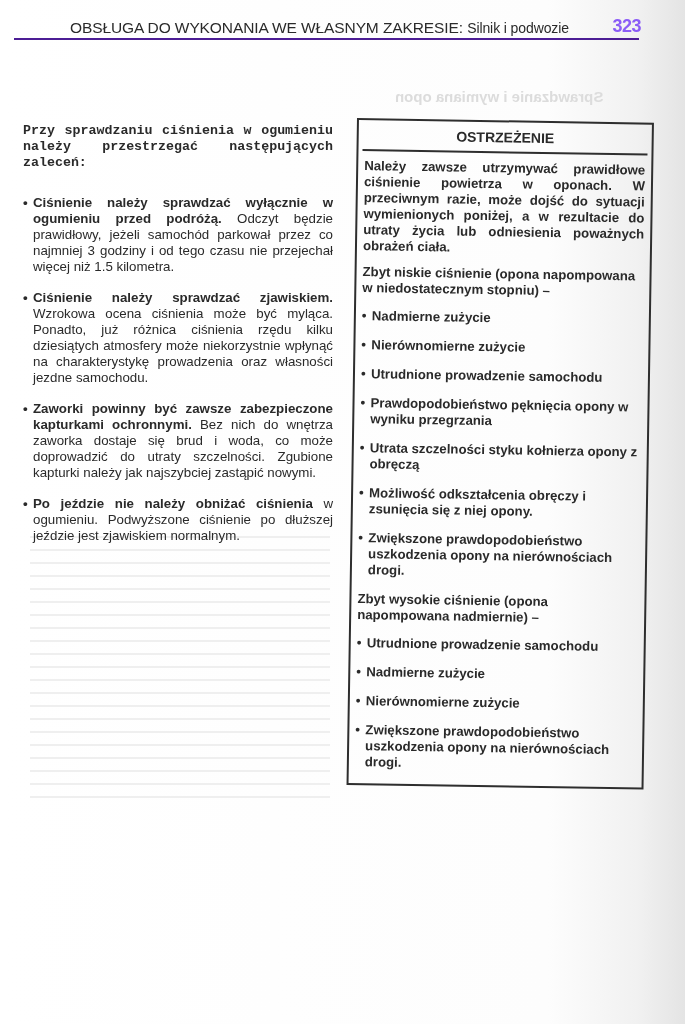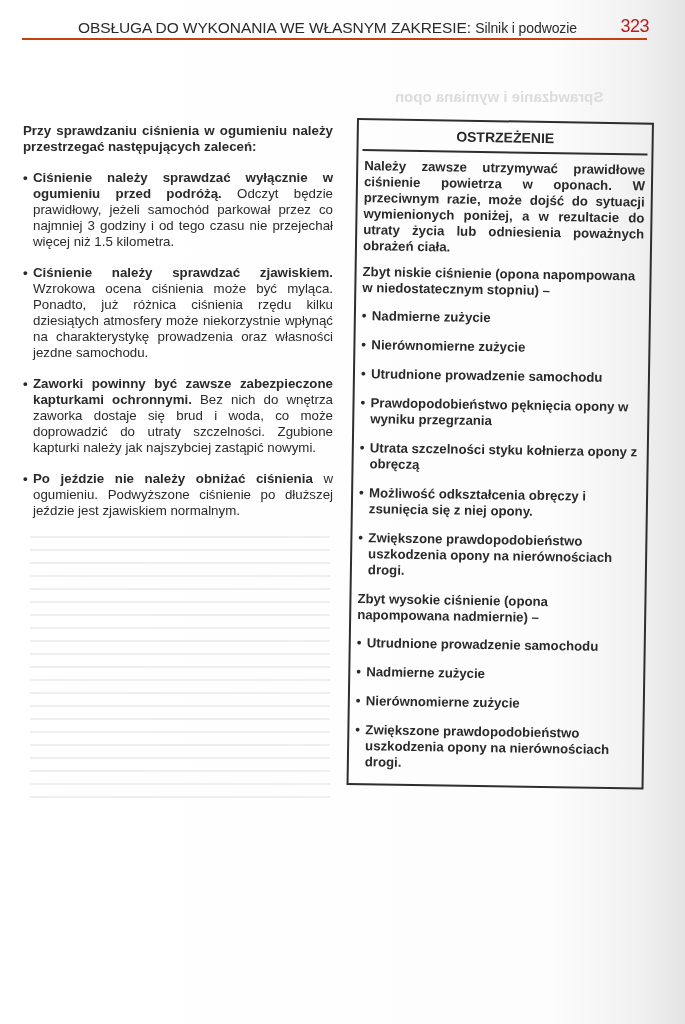--- a/index.html
+++ b/index.html
@@ -2,42 +2,42 @@
 <html><head>
 <meta charset="utf-8">
 <style>
   html, body { margin:0; padding:0; }
   body {
     width:685px; height:1024px; overflow:hidden; position:relative;
     background: linear-gradient(to right, #ffffff 0%, #fdfdfd 80%, #f1f1f1 93%, #e4e4e4 100%);
     font-family: "Liberation Sans", sans-serif; color:#2a2a2a;
   }
   .header {
-    position:absolute; left:22px; top:14px; width:625px; height:24px;
-    border-bottom:2px solid #c2410c;
+    position:absolute; left:14px; top:14px; width:625px; height:24px;
+    border-bottom:2px solid #4c1d95;
   }
   .header-title {
     position:absolute; left:56px; top:5px; font-size:15.5px; letter-spacing:-0.1px; color:#2a2a2a;
     white-space:nowrap;
   }
   .header-title .sub { font-size:14px; }
   .page-num {
-    position:absolute; right:-2px; top:2px; font-size:18px; color:#b91c1c; font-weight:normal; letter-spacing:-0.5px;
+    position:absolute; right:-2px; top:2px; font-size:18px; color:#8b5cf6; font-weight:bold; letter-spacing:-0.5px;
   }
   .ghost {
     position:absolute; color:#dcdcdc; font-weight:bold; font-size:15px; transform:scaleX(-1);
   }
   .ghost-lines { position:absolute; left:30px; top:525px; width:300px; }
   .ghost-lines div { height:2px; background:#efefef; margin:11px 0; }
 
   .left-col {
     position:absolute; left:23px; top:123px; width:310px; font-size:13.3px; line-height:16px;
     text-align:justify;
   }
-  .intro { font-weight:bold; margin-bottom:15px; }
+  .intro { font-weight:bold; margin-bottom:24px;font-family:Liberation Mono, monospace; }
   .bullet { position:relative; padding-left:10px; margin-bottom:15px;margin-top:8px; }
   .bullet::before { content:"•"; position:absolute; left:0; top:0; font-weight:bold; }
   .b { font-weight:bold; }
 
   .warning-box {
     position:absolute; left:357px; top:118px; width:297px; height:667px;
     border:2px solid #2e2e2e; box-sizing:border-box;
     transform:rotate(0.9deg); transform-origin:top left;
   }
   .warning-title {

